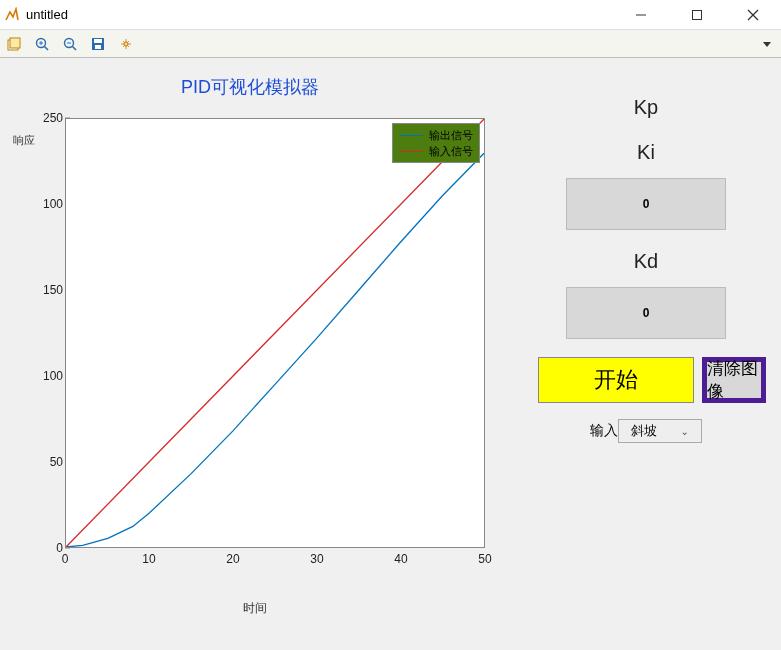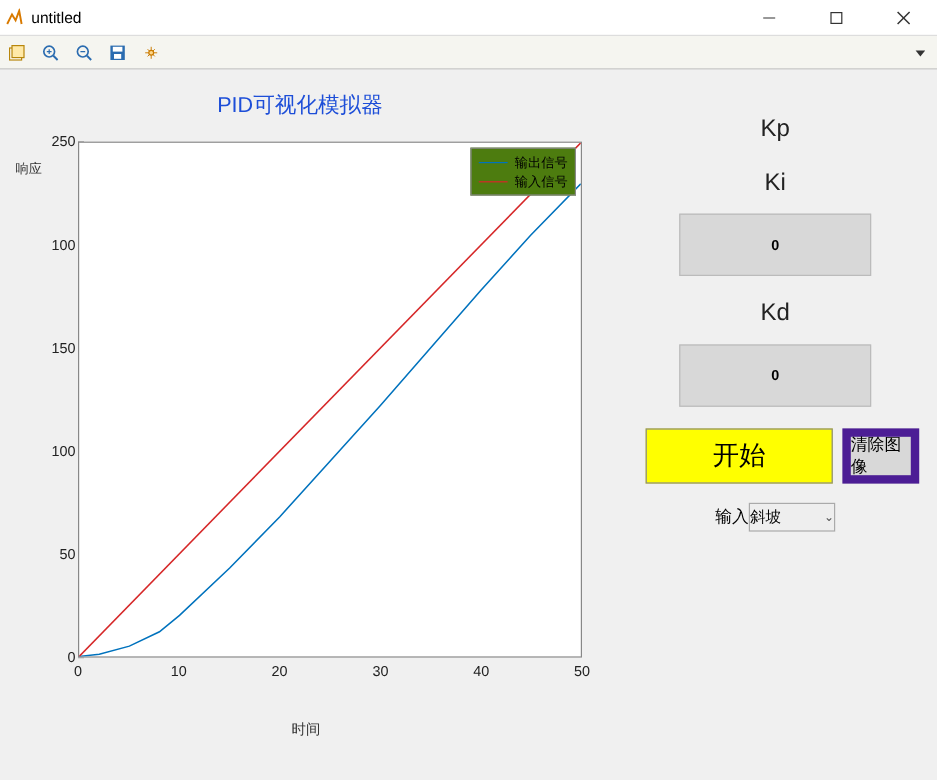--- a/index.html
+++ b/index.html
@@ -199,45 +199,45 @@
       color: #000;
       display: flex;
       align-items: center;
       justify-content: center;
       cursor: pointer;
     }
     .btn-clear {
       width: 64px;
       height: 46px;
       background: #d8d8d8;
-      border: 7px solid #4c1d95;
-      font-size: 14px;
+      border: 5px solid #4c1d95;
+      font-size: 17px;
       display: flex;
       align-items: center;
       justify-content: center;
       cursor: pointer;
     }
     .input-row {
       margin-top: 16px;
       display: flex;
       align-items: center;
       justify-content: center;
       width: 100%;
     }
     .input-label {
       font-size: 14px;
     }
     .input-select {
-      width: 72px;
+      width: 84px;
       height: 24px;
       background: #eee;
       border: 1px solid #aaa;
       display: flex;
       align-items: center;
-      padding: 0 0;
+      padding: 0 12px;
       font-size: 13px;
       justify-content: space-between;
       cursor: pointer;
     }
     .chev {
       font-size: 10px;
       color: #555;
     }
   </style>
 </head>

